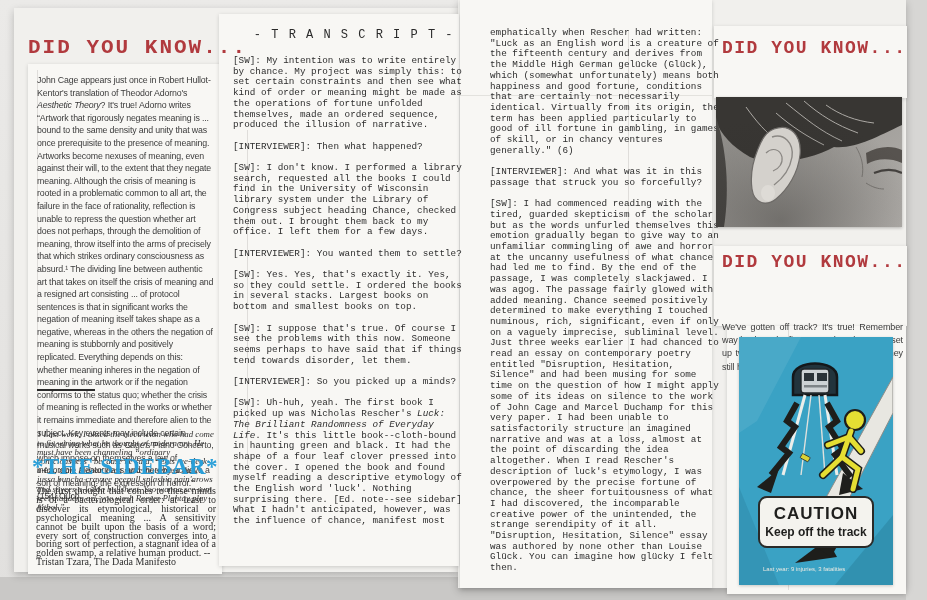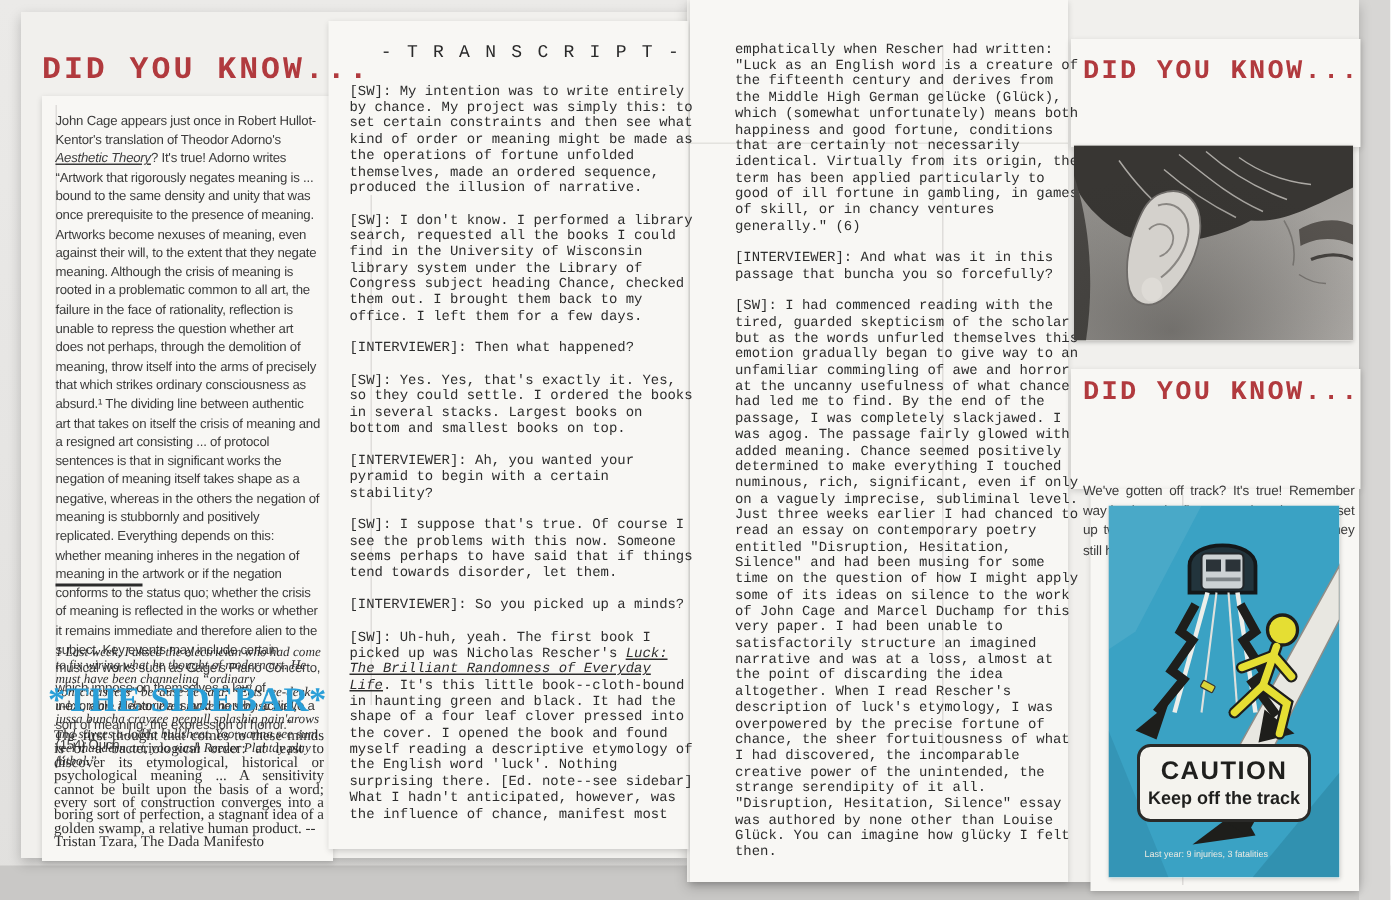--- a/index.html
+++ b/index.html
@@ -22,21 +22,21 @@
   .hcrease{position:absolute;height:1px;background:rgba(110,105,100,.15);}
 
   .dyk{position:absolute;font-family:"Liberation Mono","DejaVu Sans Mono",monospace;
        color:#b13a3e;white-space:nowrap;font-weight:bold;}
   #dyk1{left:28px;top:36px;font-size:21px;letter-spacing:2px;}
   #dyk2{left:722px;top:38px;font-size:18px;letter-spacing:1.5px;}
   #dyk3{left:722px;top:252px;font-size:18px;letter-spacing:1.5px;}
 
   .condensed{font-size:8.8px;line-height:12.6px;color:#3b3b3b;letter-spacing:-0.15px;}
   #col1-body{position:absolute;left:37px;top:74px;width:177px;}
-  .it{font-style:italic;text-decoration:underline;}
+  .it{font-style:italic;}
 
   #fn-rule{position:absolute;left:37px;top:389px;width:58px;height:2px;background:#2b2b2b;}
   #footnote{position:absolute;left:37px;top:394px;width:179px;
             font-family:"Liberation Serif",serif;font-style:italic;
             font-size:8.8px;line-height:9.1px;color:#2e2e2e;margin-top:36px;}
   #sidebar-title{position:absolute;left:28px;top:454px;width:194px;text-align:center;
             font-family:"Liberation Serif",serif;font-weight:bold;font-size:23px;
             color:#2a9fd8;letter-spacing:.5px;}
   #sidebar-quote{position:absolute;left:36px;top:487px;width:180px;
             font-family:"Liberation Serif",serif;font-size:10px;line-height:8.9px;
@@ -86,32 +86,32 @@
   <div id="dyk1" class="dyk">DID YOU KNOW...</div>
   <div id="col1-body" class="condensed"><span>John Cage appears just once in Robert Hullot-Kentor's translation of Theodor Adorno's </span><span class="it">Aesthetic Theory</span><span>?  It's true! Adorno writes “Artwork that rigorously negates meaning is ... bound to the same density and unity that was once prerequisite to the presence of meaning. Artworks become nexuses of meaning, even against their will, to the extent that they negate meaning. Although the crisis of meaning is rooted in a problematic common to all art, the failure in the face of rationality, reflection is unable to repress the question whether art does not perhaps, through the demolition of meaning, throw itself into the arms of precisely that which strikes ordinary consciousness as absurd.¹ The dividing line between authentic art that takes on itself the crisis of meaning and a resigned art consisting ... of protocol sentences is that in significant works the negation of meaning itself takes shape as a negative, whereas in the others the negation of meaning is stubbornly and positively replicated. Everything depends on this: whether meaning inheres in the negation of meaning in the artwork or if the negation conforms to the status quo; whether the crisis of meaning is reflected in the works or whether it remains immediate and therefore alien to the subject. Key events may include certain musical works such as Cage's Piano Concerto, which impose on themselves a law of inexorable aleatoriness and thereby achieve a sort of meaning: the expression of horror.” (154) Ouch.</span></div>
   <div id="fn-rule"></div>
   <div id="footnote">1    Last week, I aksed the electrician who had come to fix wiring what he thought of modern art. He must have been channeling “ordinary consciousness” because he said: “Eets ree-deek-u-lus, man. It doan even make no sennsa dall, jussa buncha crayzee peepull splashin pain'arows and sayees a-lodda bullsheet. Yoo wanna see sum reel mahdern art, yoo wash Reever Plahtay play fútbol.”</div>
   <div id="sidebar-title">*THE SIDEBAR*</div>
   <div id="sidebar-quote"><span>The first thought that comes to these minds is of a bacteriological order: at least to discover its etymological, historical or psychological meaning ... A sensitivity cannot be built upon the basis of a word; every sort of construction converges into a boring sort of perfection, a stagnant idea of a golden swamp, a relative human product. --</span><br><span>Tristan Tzara, The Dada Manifesto</span></div>
 
   <div id="transcript-heading">- T R A N S C R I P T -</div>
   <div id="t-col2" class="t-col">
     <p>[SW]: My intention was to write entirely by chance. My project was simply this: to set certain constraints and then see what kind of order or meaning might be made as the operations of fortune unfolded themselves, made an ordered sequence, produced the illusion of narrative.</p>
+    <p>[INTERVIEWER]: Then what happened?</p>
     <p>[SW]: I don't know. I performed a library search, requested all the books I could find in the University of Wisconsin library system under the Library of Congress subject heading Chance, checked them out. I brought them back to my office. I left them for a few days.</p>
-    <p>[INTERVIEWER]: Then what happened?</p>
+    <p>[INTERVIEWER]: You wanted them to settle?</p>
     <p>[SW]: Yes. Yes, that's exactly it. Yes, so they could settle. I ordered the books in several stacks. Largest books on bottom and smallest books on top.</p>
-    <p>[INTERVIEWER]: Ah, you wanted your pyramid to begin with a certain stability?</p>
     <p>[SW]: I suppose that's true. Of course I see the problems with this now. Someone seems perhaps to have said that if things tend towards disorder, let them.</p>
     <p>[INTERVIEWER]: So you picked up a minds?</p>
     <p><span>[SW]: Uh-huh, yeah. The first book I picked up was Nicholas Rescher's </span><span class="it">Luck: The Brilliant Randomness of Everyday Life</span><span>. It's this little book--cloth-bound in haunting green and black. It had the shape of a four leaf clover pressed into the cover. I opened the book and found myself reading a descriptive etymology of the English word 'luck'. Nothing surprising there. [Ed. note--see sidebar] What I hadn't anticipated, however, was the influence of chance, manifest most</span></p>
   </div>
 
   <div id="t-col3" class="t-col">
     <p>emphatically when Rescher had written: "Luck as an English word is a creature of the fifteenth century and derives from the Middle High German gelücke (Glück), which (somewhat unfortunately) means both happiness and good fortune, conditions that are certainly not necessarily identical. Virtually from its origin, the term has been applied particularly to good of ill fortune in gambling, in games of skill, or in chancy ventures generally." (6)</p>
-    <p>[INTERVIEWER]: And what was it in this passage that buncha you so forcefully?</p>
+    <p>[INTERVIEWER]: And what was it in this passage that struck you so forcefully?</p>
     <p>[SW]: I had commenced reading with the tired, guarded skepticism of the scholar but as the words unfurled themselves this emotion gradually began to give way to an unfamiliar commingling of awe and horror at the uncanny usefulness of what chance had led me to find. By the end of the passage, I was completely slackjawed. I was agog. The passage fairly glowed with added meaning. Chance seemed positively determined to make everything I touched numinous, rich, significant, even if only on a vaguely imprecise, subliminal level. Just three weeks earlier I had chanced to read an essay on contemporary poetry entitled "Disruption, Hesitation, Silence" and had been musing for some time on the question of how I might apply some of its ideas on silence to the work of John Cage and Marcel Duchamp for this very paper. I had been unable to satisfactorily structure an imagined narrative and was at a loss, almost at the point of discarding the idea altogether. When I read Rescher's description of luck's etymology, I was overpowered by the precise fortune of chance, the sheer fortuitousness of what I had discovered, the incomparable creative power of the unintended, the strange serendipity of it all. "Disruption, Hesitation, Silence" essay was authored by none other than Louise Glück. You can imagine how glücky I felt then.</p>
   </div>
 
   <div id="dyk2" class="dyk">DID YOU KNOW...</div>
   <div id="fact1-text" class="fact-text">John Cage slept with his eyes closed and his ears open? His windows, too.</div>
 
   <svg id="ear-photo" viewBox="0 0 186 130">
     <defs>
       <linearGradient id="gface" x1="0" y1="0" x2="1" y2="1">
         <stop offset="0" stop-color="#8e8c88"></stop>

